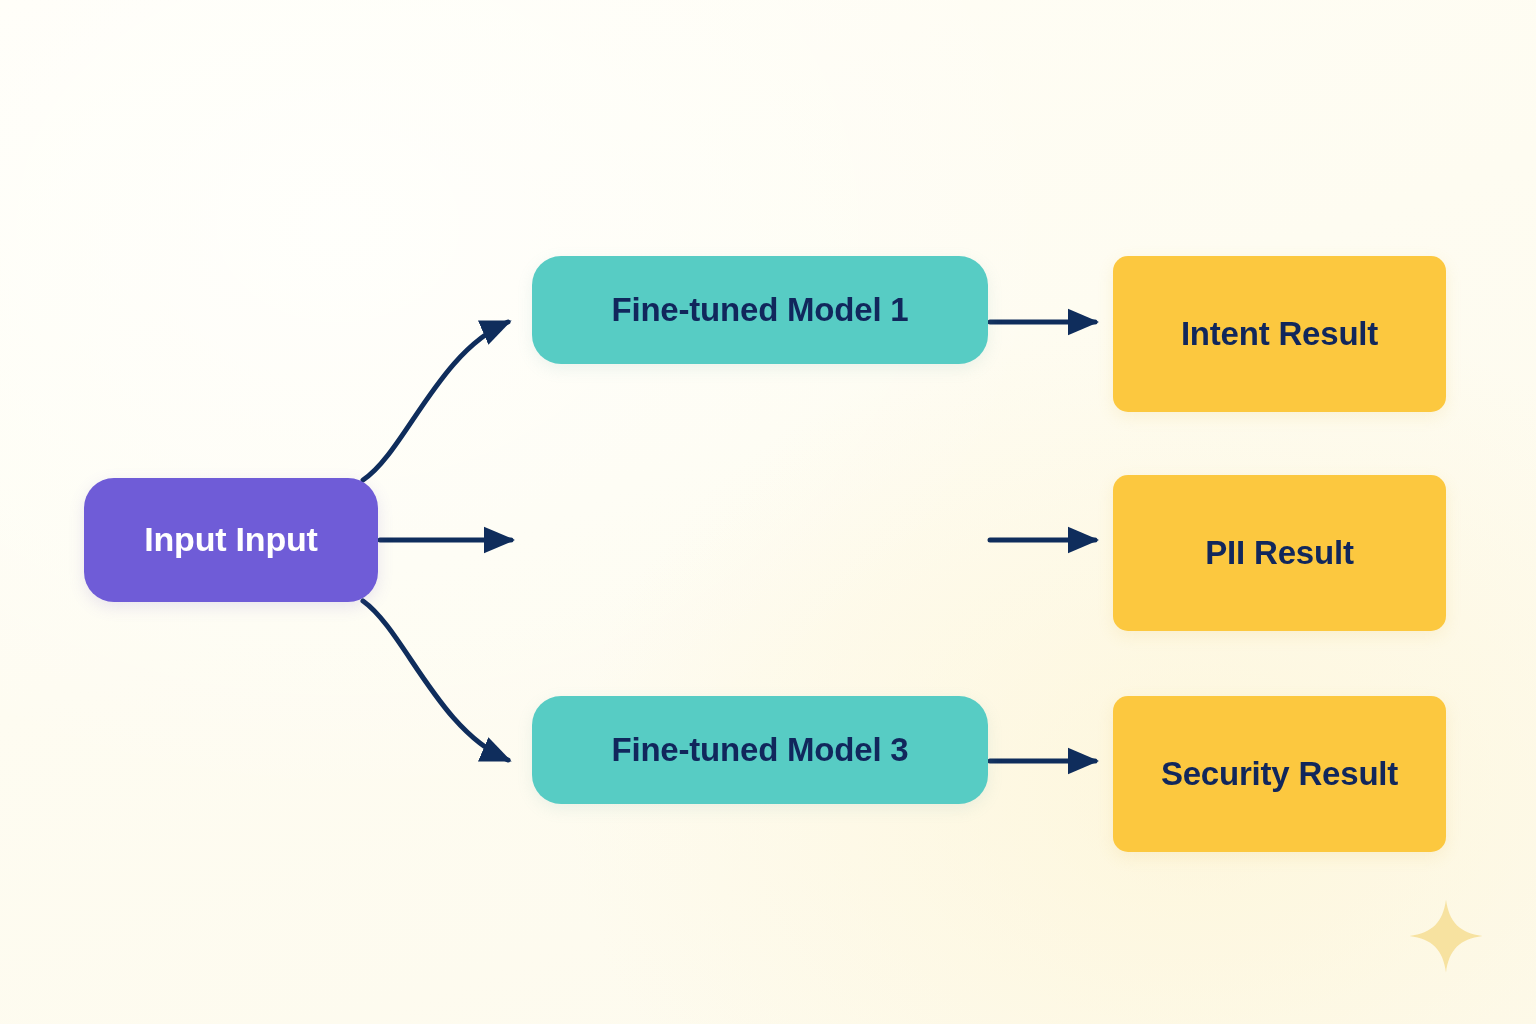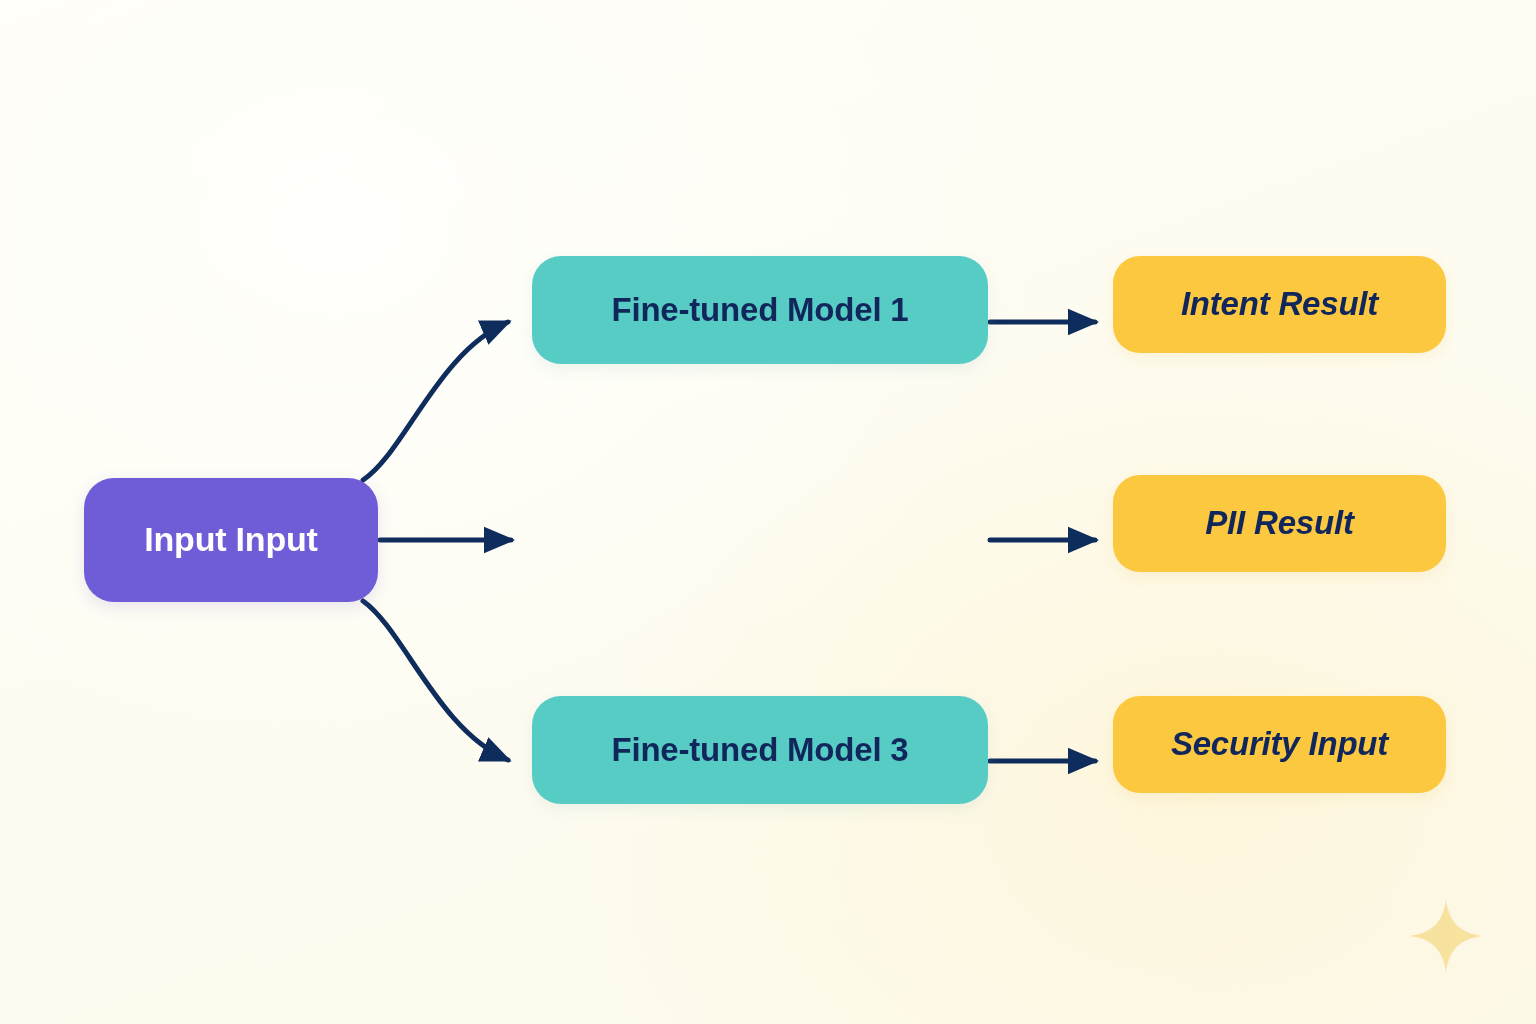--- a/index.html
+++ b/index.html
@@ -74,25 +74,24 @@
     font-size: 33px;
   }
   .model-0 { top: 256px; }
   .model-1 { top: 475px; }
   .model-2 { top: 696px; }
 
   
   .node-result {
     left: 1113px;
     width: 333px;
-    height: 97px;
+    height: 156px;
     background: #fcc83f;
-    border-radius: 27px;
+    border-radius: 15px;
     box-shadow: 0 5px 16px rgba(230,190,90,0.16);
-    font-style: italic;
   }
   .node-result .node-label {
     color: #11275c;
     font-size: 33px;
   }
   .result-0 { top: 256px; }
   .result-1 { top: 475px; text-align: center; }
   .result-2 { top: 696px; }
 
   .sparkle {
@@ -139,20 +138,20 @@
     <span class="node-label">Fine-tuned Model 3</span>
   </div>
 
   <div class="node node-result result-0">
     <span class="node-label">Intent Result</span>
   </div>
   <div class="node node-result result-1">
     <span class="node-label">PII Result</span>
   </div>
   <div class="node node-result result-2">
-    <span class="node-label">Security Input</span>
+    <span class="node-label">Security Result</span>
   </div>
 
   <svg class="sparkle" viewBox="0 0 100 100" aria-hidden="true">
     <path d="M50 2 C54 32 68 46 98 50 C68 54 54 68 50 98 C46 68 32 54 2 50 C32 46 46 32 50 2 Z" fill="#f7e2a0"></path>
   </svg>
 
 </div>
 
 </body></html>

